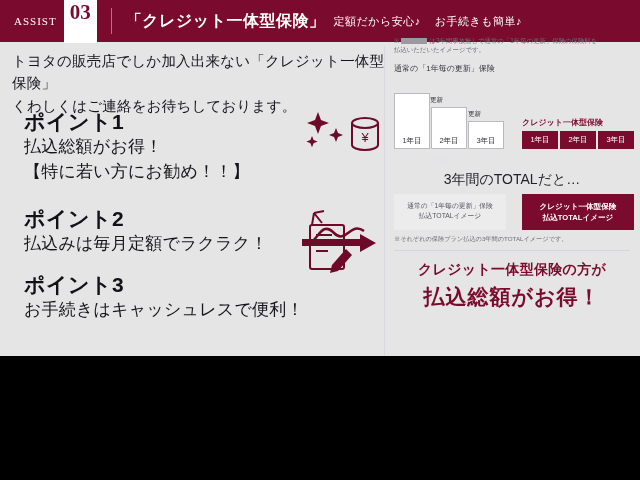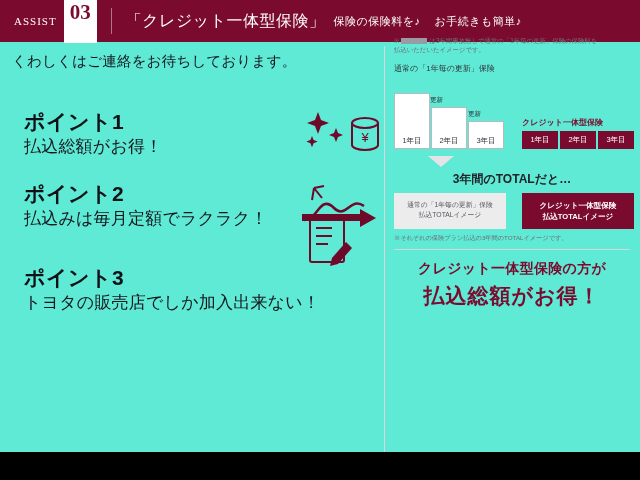--- a/index.html
+++ b/index.html
@@ -4,22 +4,22 @@
 <style>
   * { box-sizing: border-box; }
   html, body {
     margin: 0; padding: 0;
     width: 640px; height: 480px;
     background: #000;
     font-family: "Liberation Sans", sans-serif;
   }
   #page {
     position: relative;
-    width: 640px; height: 452px;
-    background: #5eead4;
+    width: 640px; height: 356px;
+    background: #e5e5e5;
     overflow: hidden;
   }
   
   .topbar {
     position: absolute; left: 0; top: 0;
     width: 640px; height: 42px;
     background: #7a0b2e;
     display: flex; align-items: center;
   }
   .assist-label {
@@ -41,21 +41,21 @@
   }
   .topbar-sep {
     width: 1px; height: 26px;
     background: #c9a0b0;
     margin-left: 14px; margin-right: 14px;
     opacity: .7;
   }
   .topbar-main {
     color: #ffffff;
     font-size: 16px;
-    font-weight: normal;
+    font-weight: bold;
     letter-spacing: .5px;
     text-align: center;
   }
   .topbar-sub {
     color: #ffffff;
     font-size: 11px;
     margin-left: 8px;
     letter-spacing: .5px;
   }
   .topbar-sub2 {
@@ -192,22 +192,22 @@
   .cbar:last-child { margin-right: 0; }
   .arrow-down {
     width: 0; height: 0;
     border-left: 13px solid transparent;
     border-right: 13px solid transparent;
     border-top: 11px solid #e4e4e8;
     margin: 7px 0 0 38px;
   }
   .total-line {
     text-align: center;
-    font-size: 12px;
-    font-weight: bold;
+    font-size: 14px;
+    font-weight: normal;
     color: #22222a;
     margin: 4px 0 5px 0;
   }
   .total-row {
     display: flex;
     margin-left: 4px;
     align-items: stretch;
   }
   .total-left {
     width: 112px;
@@ -259,33 +259,35 @@
 </head>
 <body>
 
 <div id="page">
 
   <div class="topbar">
     <div class="assist-label">ASSIST</div>
     <div class="assist-num">03</div>
     <div class="topbar-sep"></div>
     <div class="topbar-main">「クレジット一体型保険」</div>
-    <div class="topbar-sub">保険の保険料を♪</div>
+    <div class="topbar-sub">定額だから安心♪</div>
     <div class="topbar-sub2">お手続きも簡単♪</div>
   </div>
 
   <div class="lead">
+    <div>トヨタの販売店でしか加入出来ない「クレジット一体型保険」</div>
     <div>くわしくはご連絡をお待ちしております。</div>
   </div>
 
   <div class="points">
 
     <div class="point-block" style="position:relative;">
       <div class="point-title">ポイント1</div>
       <div class="point-body">払込総額がお得！</div>
+      <div class="point-body2">【特に若い方にお勧め！！】</div>
       <div class="pt-icon pt1-icon">
         <svg width="90" height="62" viewBox="0 0 90 62">
           <g fill="#6e0a29">
             <path d="M20 6 l3 8 8 3 -8 3 -3 8 -3 -8 -8 -3 8 -3 z"></path>
             <path d="M38 22 l2 5 5 2 -5 2 -2 5 -2 -5 -5 -2 5 -2 z"></path>
             <path d="M14 30 l1.6 4 4 1.6 -4 1.6 -1.6 4 -1.6 -4 -4 -1.6 4 -1.6 z"></path>
           </g>
           <g stroke="#6e0a29" fill="none" stroke-width="2">
             <ellipse cx="67" cy="17" rx="13" ry="5"></ellipse>
             <path d="M54 17 v22 a13 5 0 0 0 26 0 v-22"></path>
@@ -300,23 +302,23 @@
       <div class="point-body">払込みは毎月定額でラクラク！</div>
       <div class="pt-icon pt2-icon">
         <svg width="90" height="62" viewBox="0 0 90 62">
           <path d="M16 8 L24 18 M16 8 L14 20 M16 8 L26 6" stroke="#6e0a29" stroke-width="2" fill="none"></path>
           <path d="M6 40 C 20 40, 22 14, 36 28 C 48 40, 52 16, 66 26" stroke="#6e0a29" stroke-width="2.5" fill="none"></path>
           <path d="M4 34 L62 34 L62 29 L78 38 L62 47 L62 41 L4 41 Z" fill="#6e0a29"></path>
         </svg>
       </div>
     </div>
 
-    <div class="point-block" style="position:relative; margin-top:32px;">
+    <div class="point-block" style="position:relative; margin-top:14px;">
       <div class="point-title">ポイント3</div>
-      <div class="point-body">トヨタの販売店でしか加入出来ない！</div>
+      <div class="point-body">お手続きはキャッシュレスで便利！</div>
       <div class="pt-icon pt3-icon" style="top:-52px;">
         <svg width="90" height="62" viewBox="0 0 90 62">
           <rect x="22" y="6" width="34" height="44" rx="2" stroke="#6e0a29" stroke-width="2" fill="none"></rect>
           <g stroke="#6e0a29" stroke-width="2">
             <line x1="28" y1="16" x2="44" y2="16"></line>
             <line x1="28" y1="24" x2="44" y2="24"></line>
             <line x1="28" y1="32" x2="40" y2="32"></line>
           </g>
           <path d="M44 46 L58 30 L64 36 L50 52 L42 54 Z" fill="#6e0a29"></path>
         </svg>

